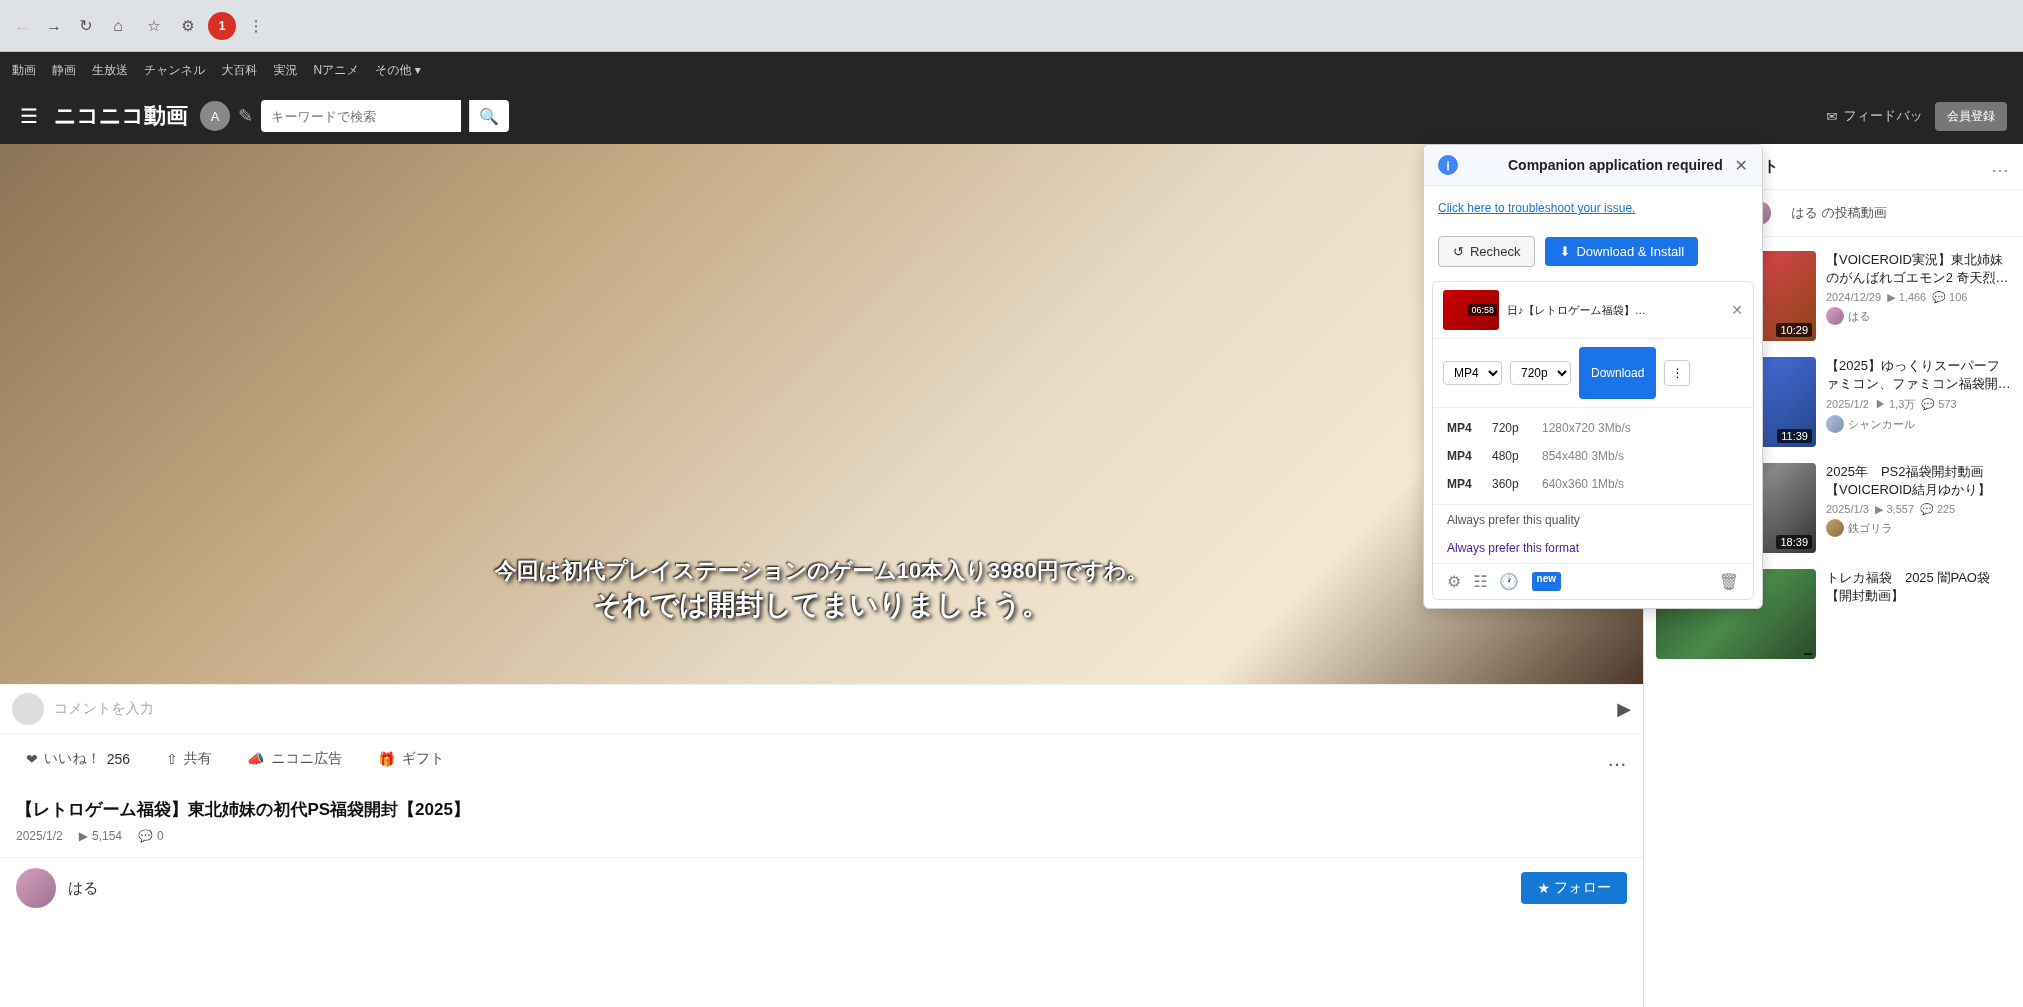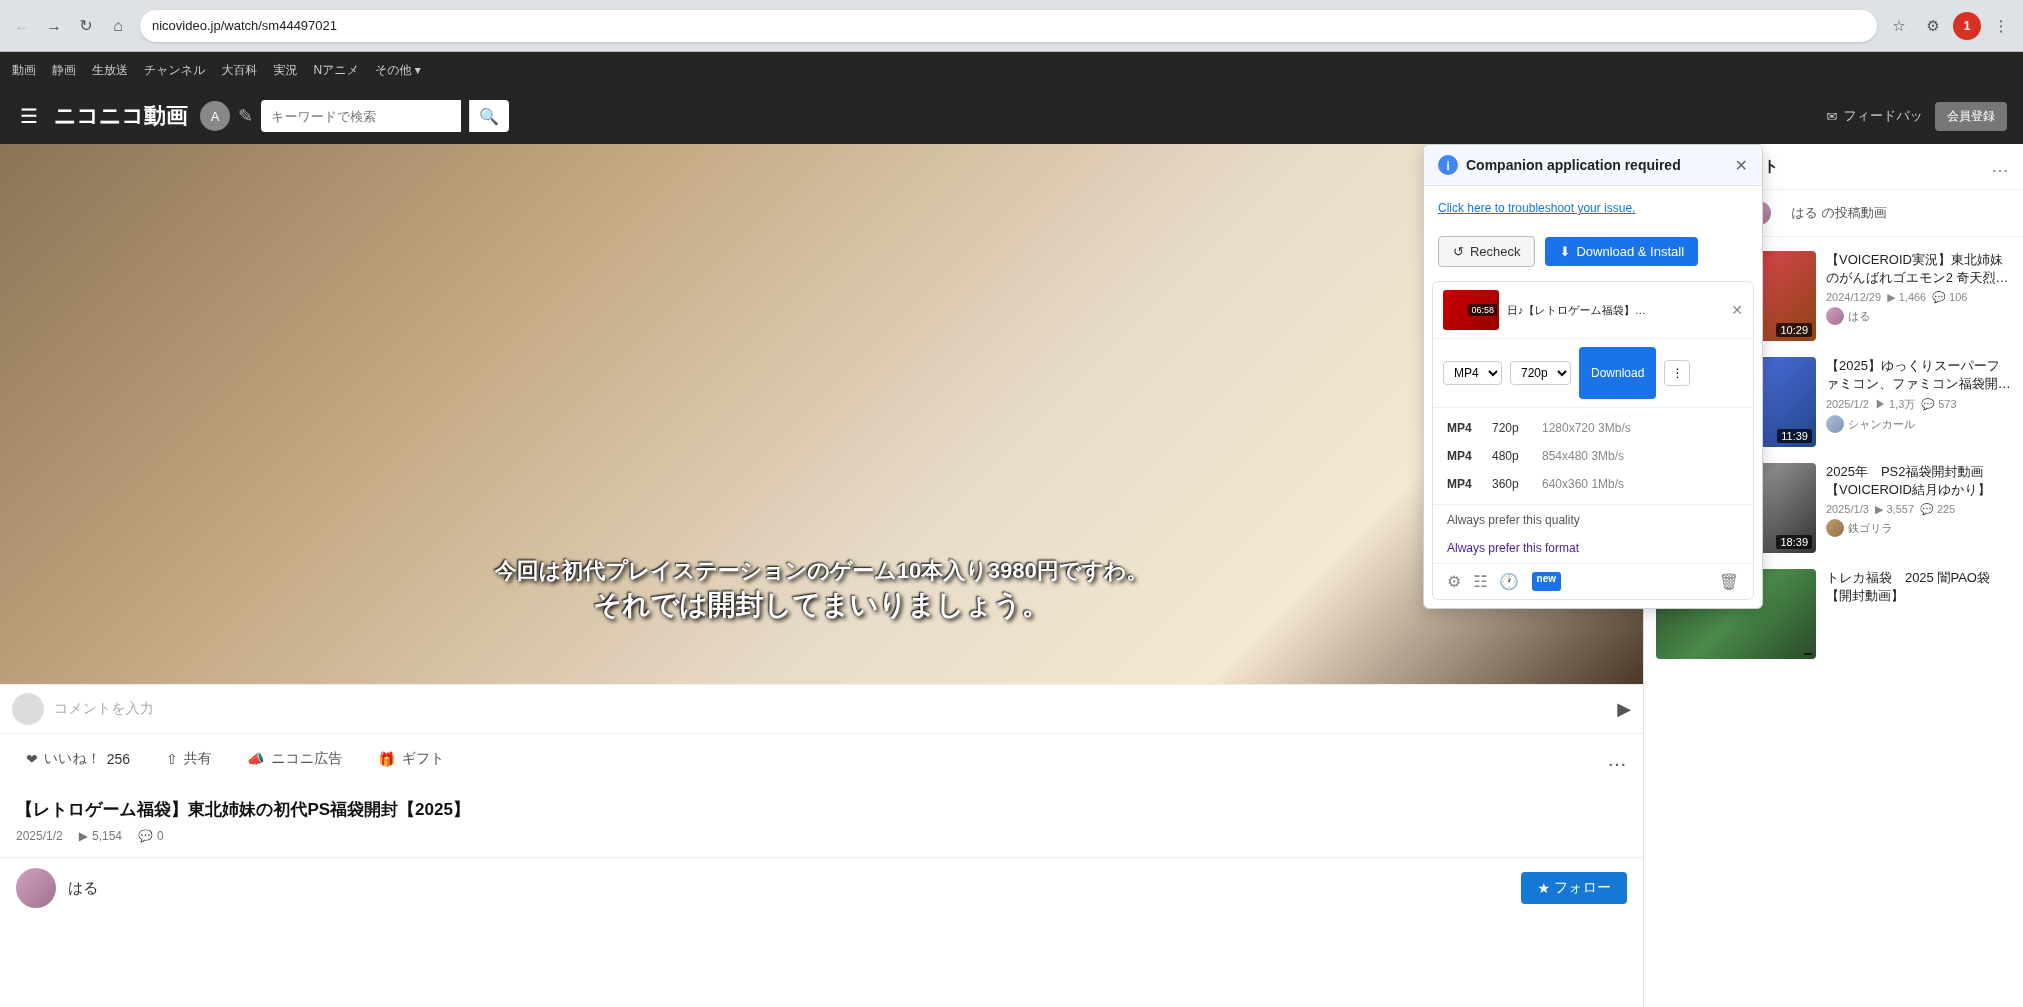--- a/index.html
+++ b/index.html
@@ -496,20 +496,21 @@
       display: flex; align-items: center; justify-content: center;
       color: white;
       font-size: 12px;
       font-weight: bold;
     }
     .companion-title {
       flex: 1;
       font-size: 14px;
       font-weight: 600;
       color: #222;
+      margin-left: 42px;
     }
     .companion-close {
       background: none;
       border: none;
       font-size: 16px;
       cursor: pointer;
       color: #666;
     }
     .companion-body {
       padding: 12px 14px;
@@ -705,21 +706,20 @@
 </head>
 <body>
 
 <div class="browser-chrome">
   <div class="browser-nav-buttons">
     <button class="nav-btn disabled">←</button>
     <button class="nav-btn">→</button>
     <button class="nav-btn">↻</button>
     <button class="nav-btn">⌂</button>
   </div>
-  <input class="address-bar" type="text" value="nicovideo.jp/watch/sm44497021" style="">
   <div class="browser-actions">
     <button class="browser-action-btn">☆</button>
     <button class="browser-action-btn">⚙</button>
     <div class="profile-btn">1</div>
     <button class="browser-action-btn">⋮</button>
   </div>
 </div>
 
 <div class="site-header">
   <span class="site-nav-item">動画</span>

